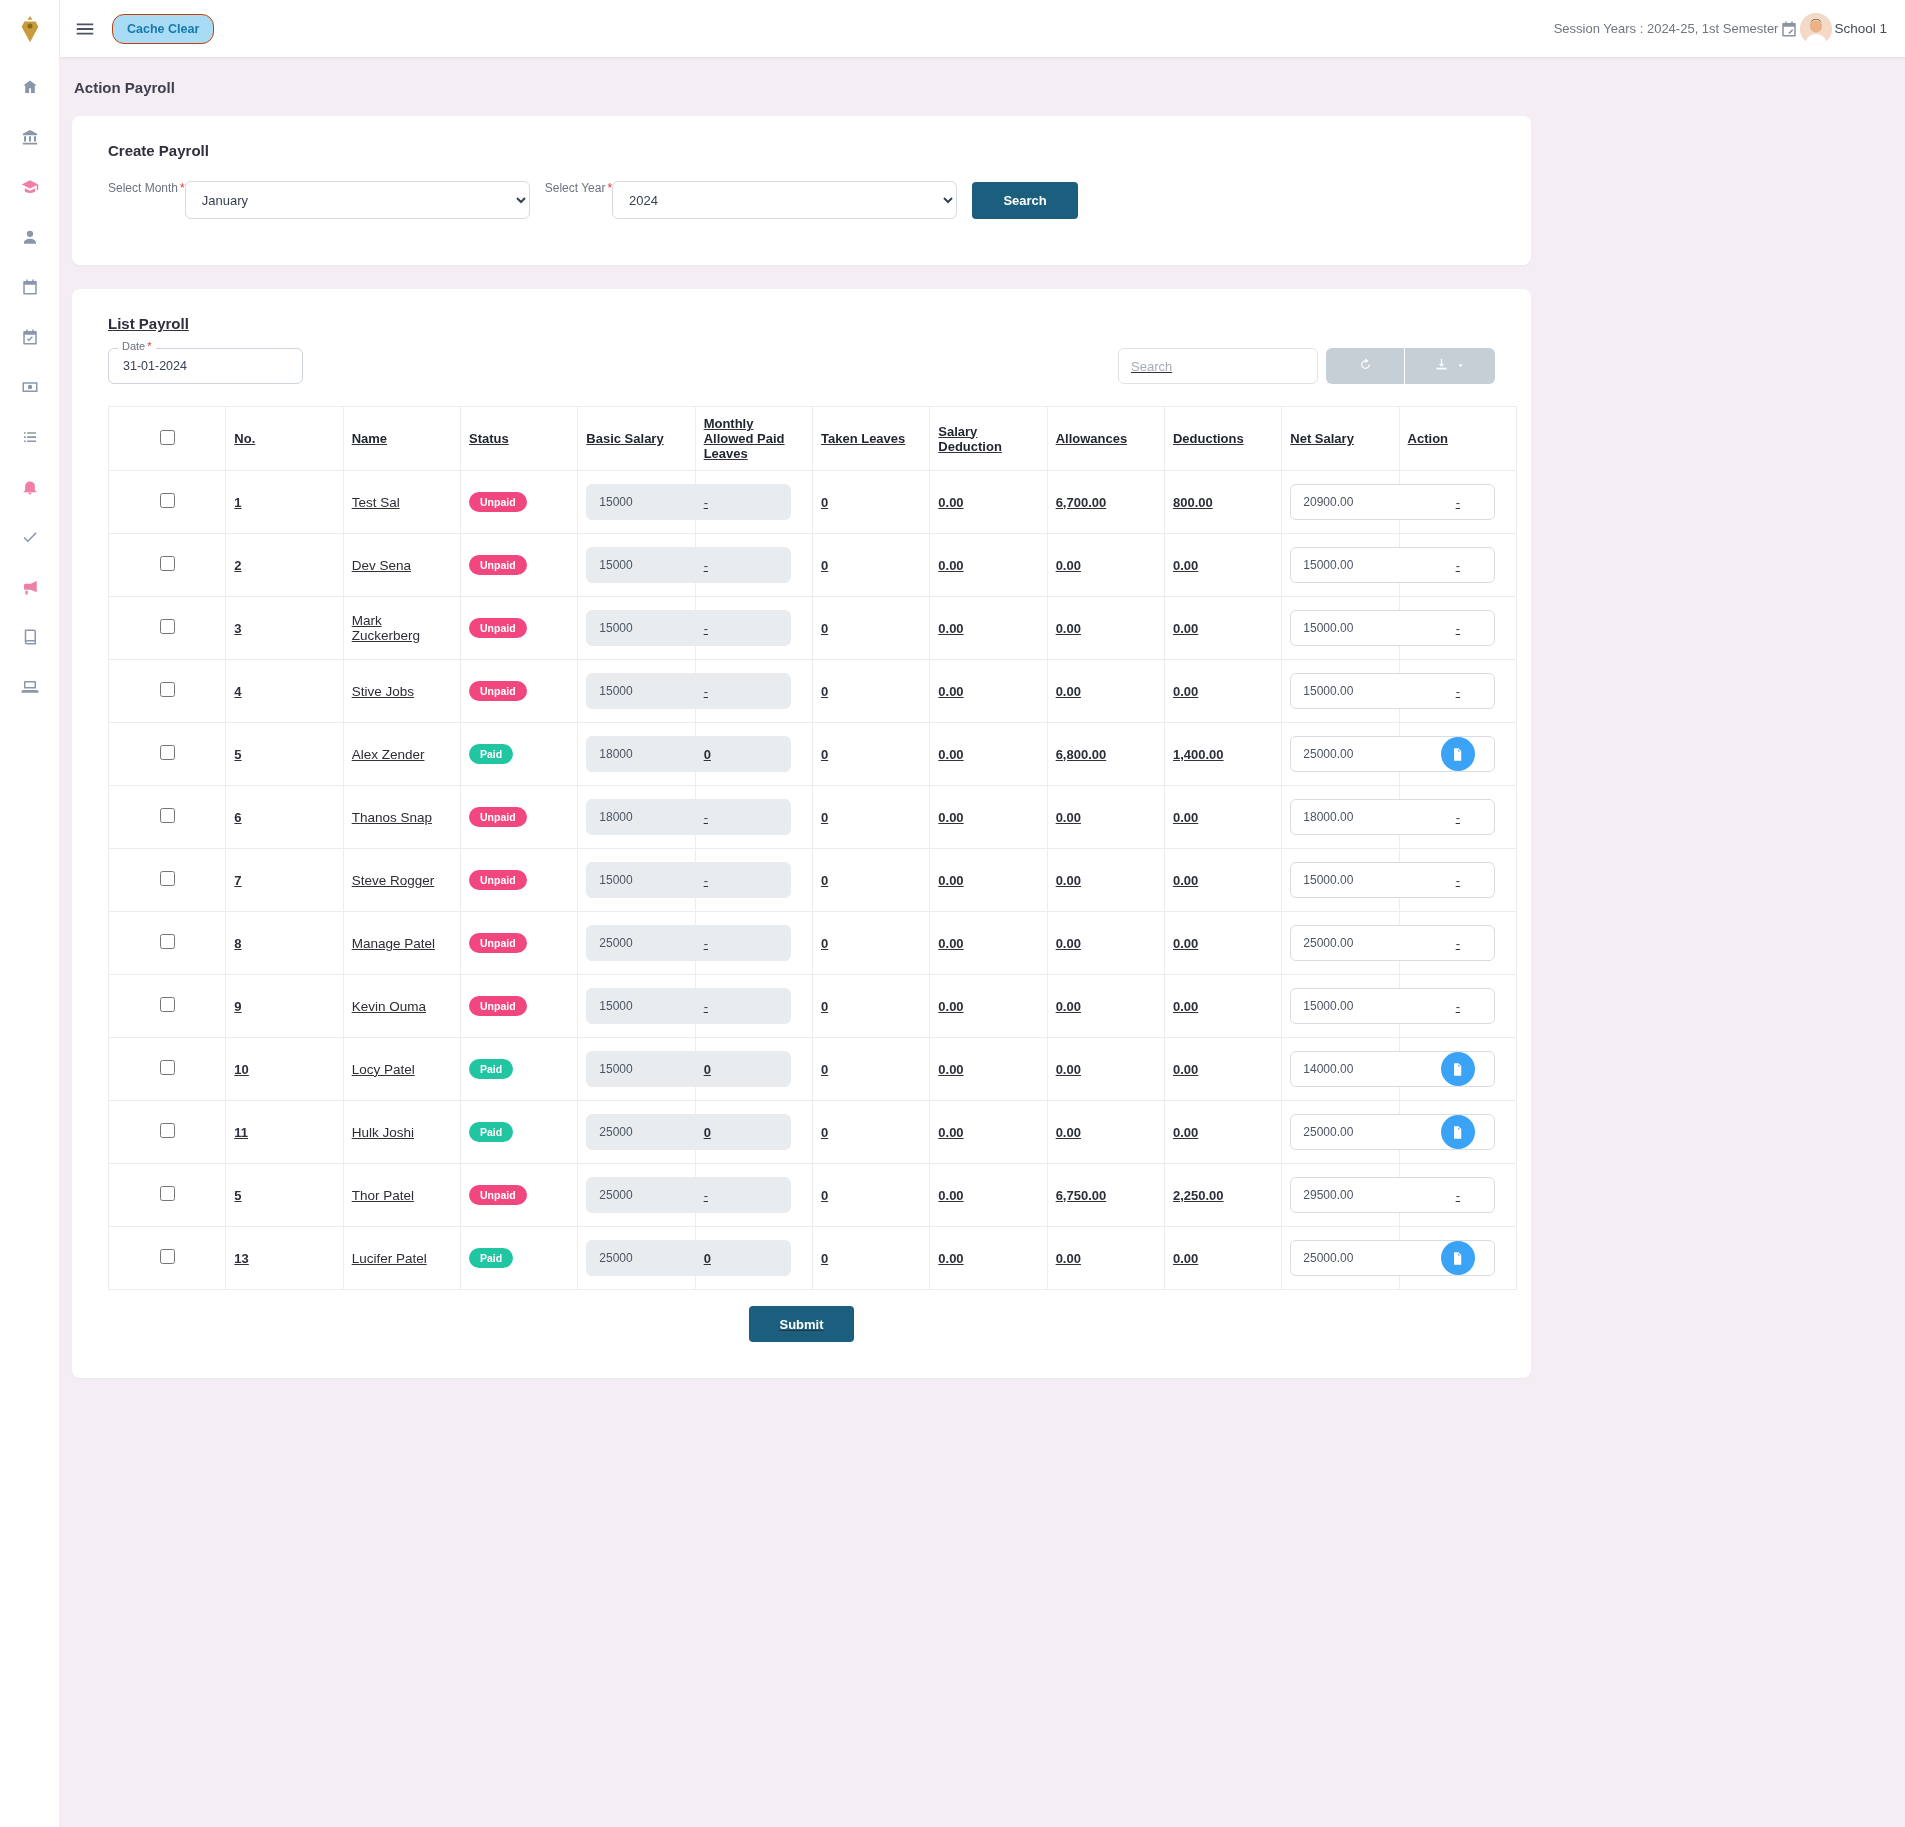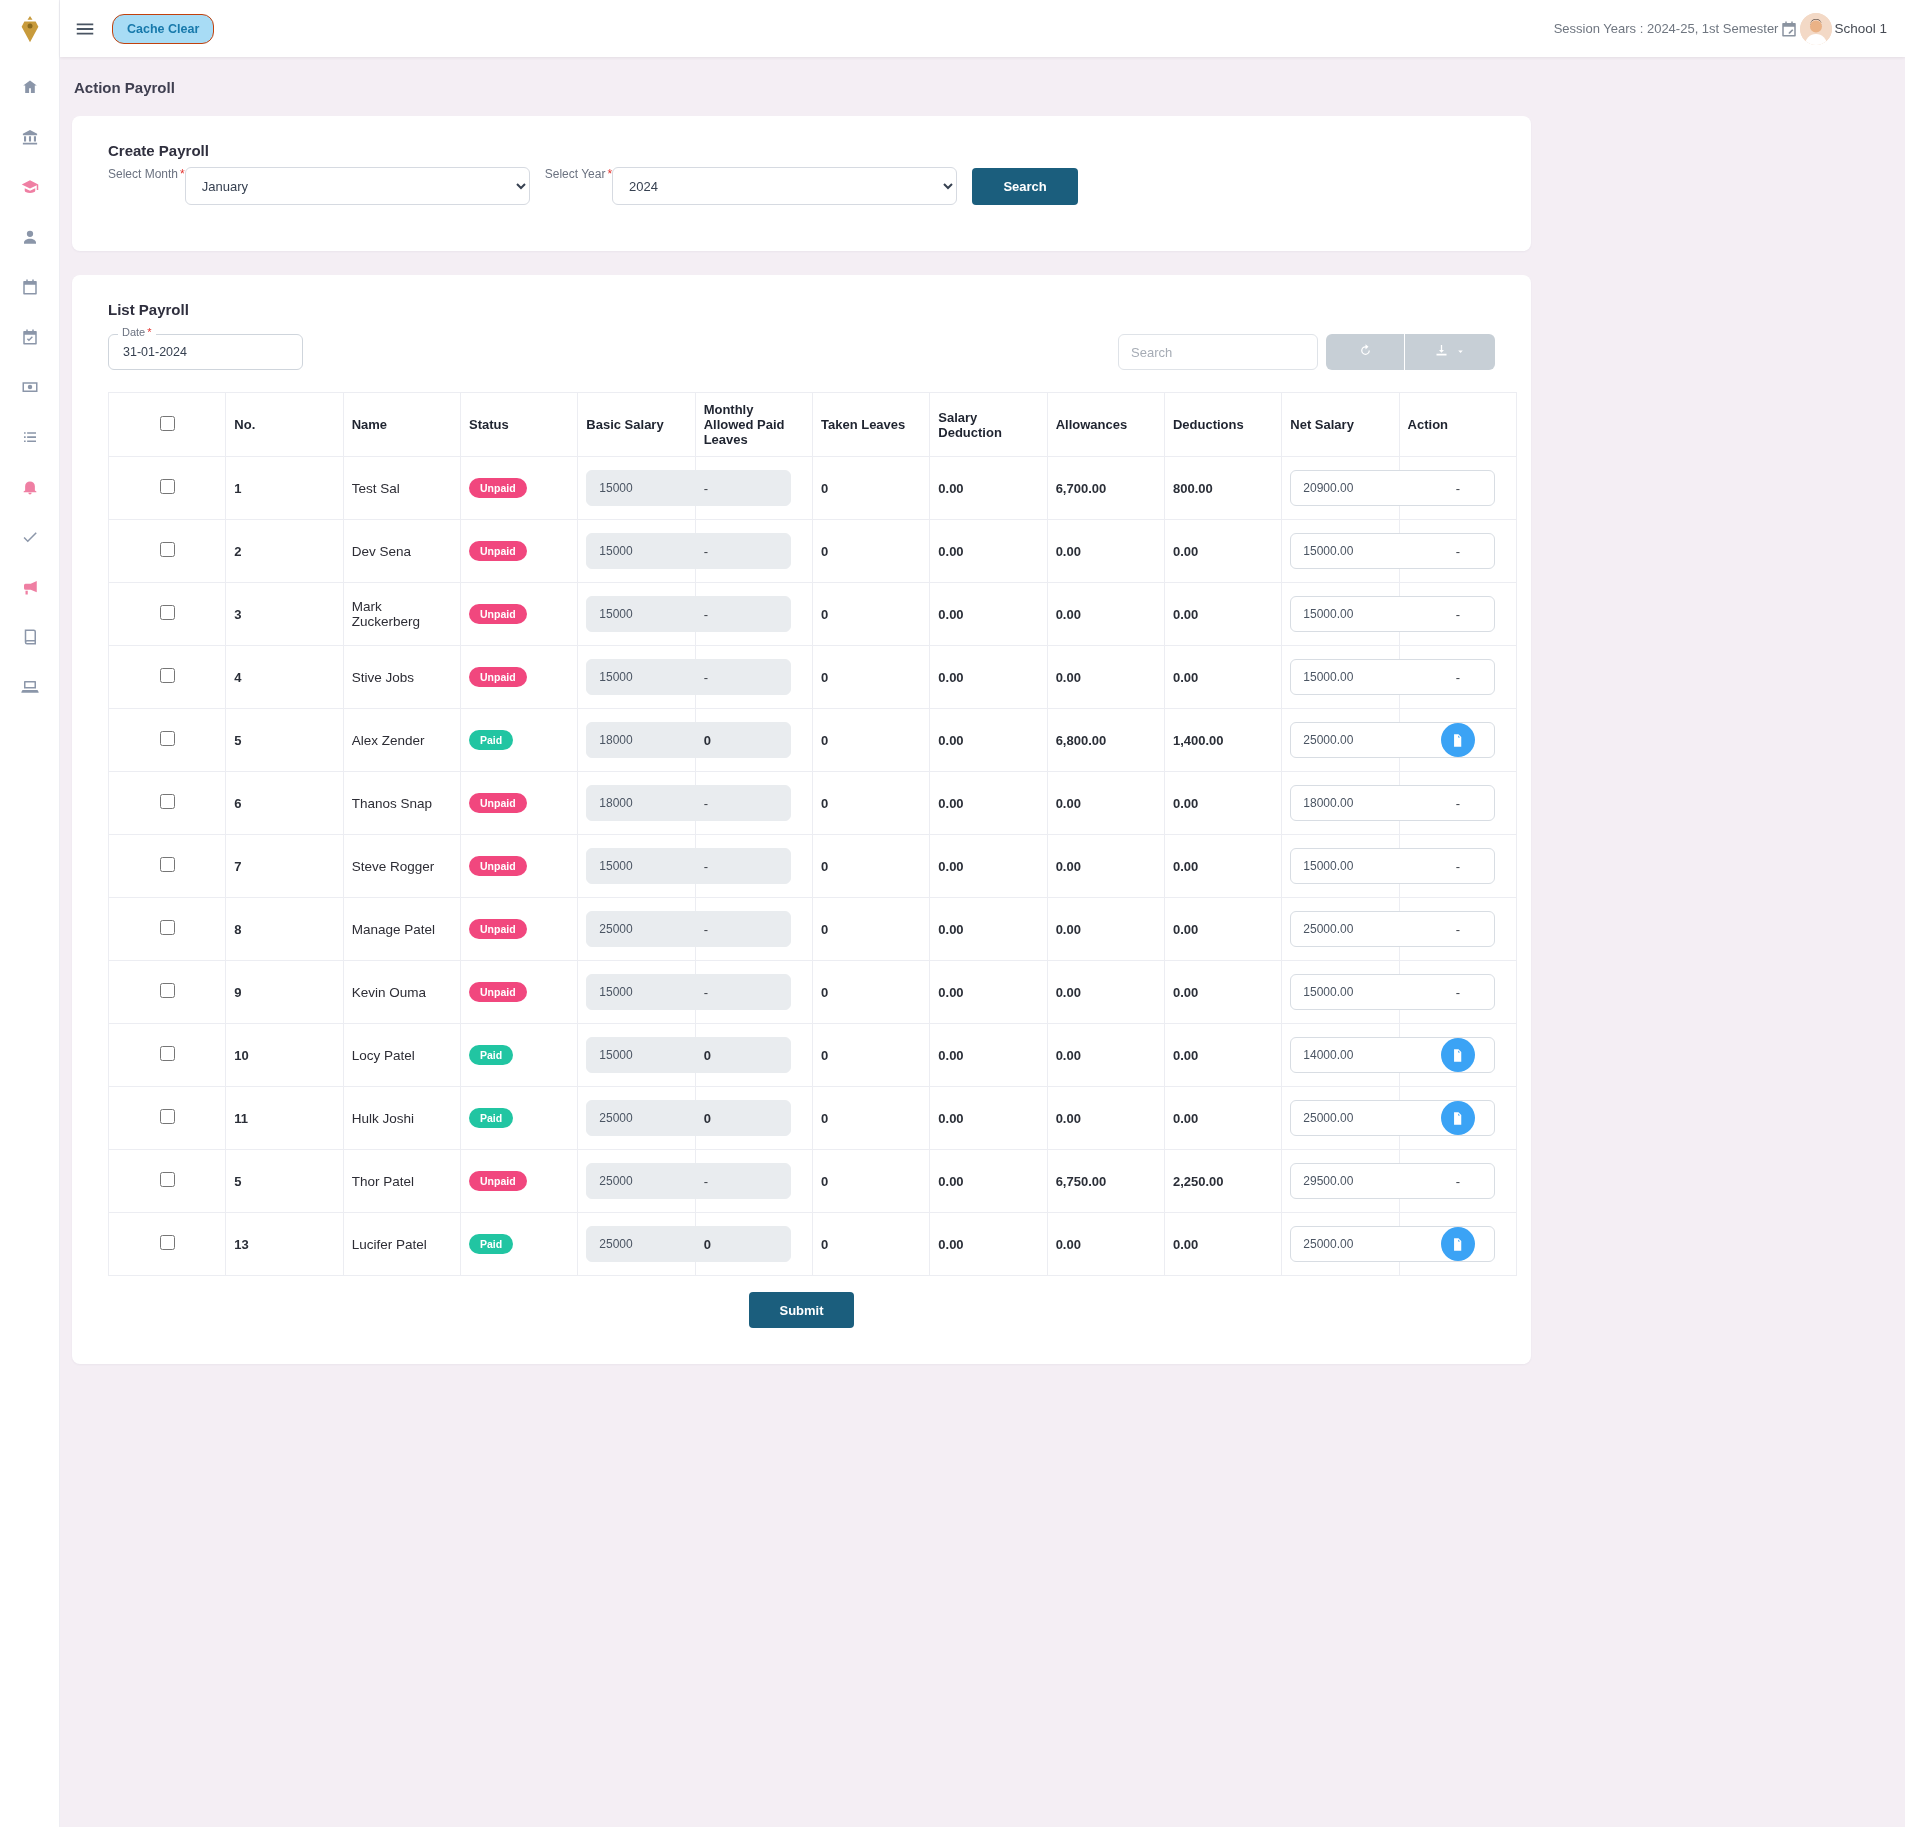--- a/index.html
+++ b/index.html
@@ -49,36 +49,36 @@
   .content { flex: 1; padding: 14px 12px 0 12px; }
   .page-title { font-size: 15px; font-weight: bold; color: #3f3f50; margin: 8px 0 20px 2px; }
 
   .card {
     width: 1459px; background: #fff; border-radius: 8px;
     box-shadow: 0 1px 2px rgba(60,60,90,.05);
   }
   .card-title { font-size: 15px; font-weight: bold; color: #2f2f3e; }
 
   .card-create { padding: 26px 36px 46px; margin-bottom: 24px; }
-  .card-create .card-title { margin-bottom: 8px; }
+  .card-create .card-title { margin-bottom: 22px; }
   .form-row { display: flex; align-items: flex-end; gap: 15px; }
   .form-group { display: flex; }
   .form-label { font-size: 12px; color: #6b7280; margin-bottom: 6px; }
   .req { color: #e3342f; margin-left: 2px; }
   .form-select {
     width: 345px; height: 38px; border: 1px solid #d6dae1; border-radius: 6px;
     padding: 0 12px; font-size: 13px; color: #374151; background: #fff; font-family: inherit;
   }
   .btn-primary {
     height: 37px; background: var(--primary, #1b5e7d); color: #fff; border: none;
     border-radius: 4px; font-weight: bold; font-size: 13px; cursor: pointer; font-family: inherit;
   }
   .search-btn { width: 106px; }
 
-  .card-list { padding: 26px 36px 36px; margin-bottom: 26px; }
+  .card-list { padding: 26px 36px 36px; margin-bottom: 26px; text-decoration: underline; }
   .card-list .card-title { margin-bottom: 8px; }
   .toolbar { display: flex; justify-content: space-between; align-items: center; margin: 16px 0 22px; }
   .date-group { position: relative; }
   .date-label { position: absolute; top: -8px; left: 10px; background: #fff; padding: 0 4px; font-size: 11px; color: #6b7280; }
   .date-input {
     width: 195px; height: 36px; border: 1px solid #cfd5dc; border-radius: 6px;
     padding: 0 14px; font-size: 12.5px; color: #374151; font-family: inherit;
   }
   .toolbar-right { display: flex; align-items: center; gap: 8px; }
   .table-search {

